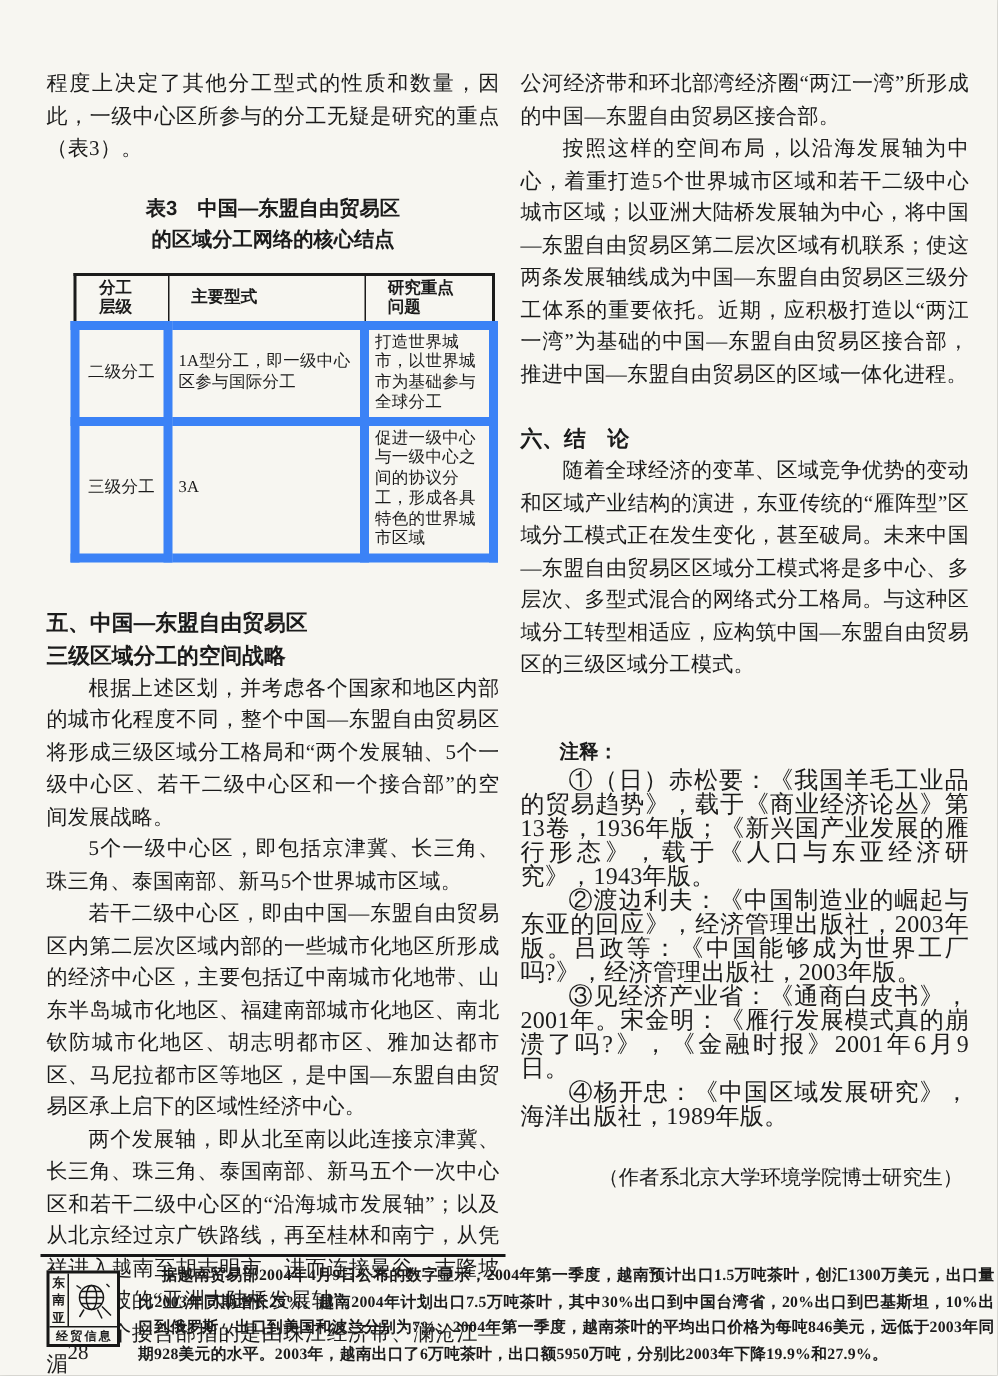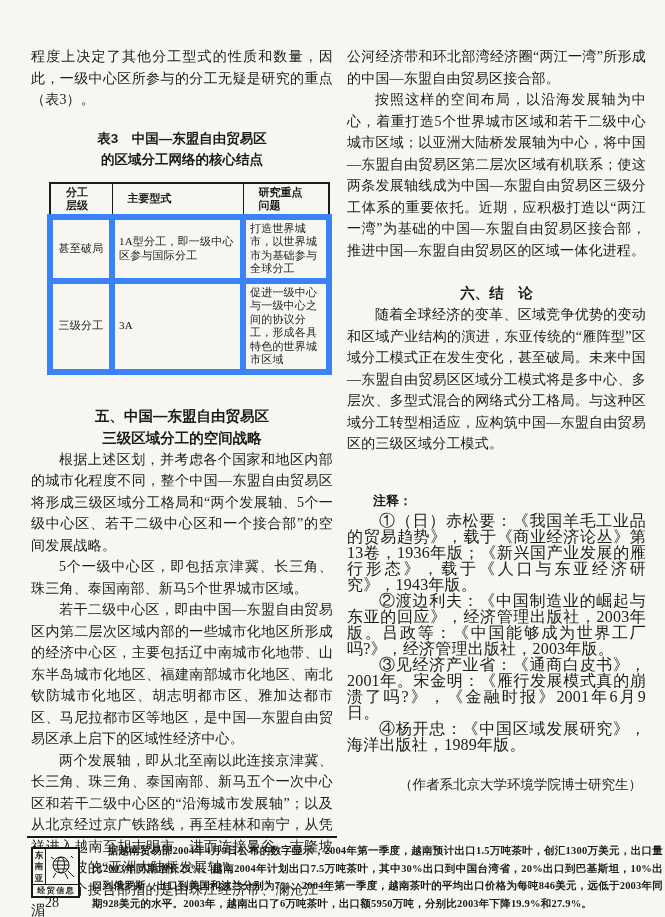--- a/index.html
+++ b/index.html
@@ -38,21 +38,21 @@
   }
   .t3 td{
     font-size:11px;line-height:13.5px;
     border:6px solid #3b82f6;padding:2px 4px;
     text-align:left;vertical-align:middle;letter-spacing:.2px;
   }
   .t3 td.c0{text-align:center;width:48px;}
   .t3 .c1{width:100px;}
 
   .sec-title{
-    text-align:center;font-weight:bold;
+    text-align:left;font-weight:bold;
     font-family:"Liberation Sans","DejaVu Sans",sans-serif;
     font-size:14.5px;line-height:22px;margin:0;
   }
   .mt-sec5{margin-top:30px;}
   .mt-sec6{margin-top:21px;}
   .mt-p1{margin-top:24px;}
 
   .notes{margin-top:36px;}
   .note-head{
     font-family:"Liberation Sans","DejaVu Sans",sans-serif;
@@ -114,21 +114,21 @@
     <table class="t3">
       <thead>
         <tr>
           <th class="c0">分工层级</th>
           <th class="c1">主要型式</th>
           <th>研究重点问题</th>
         </tr>
       </thead>
       <tbody>
         <tr>
-          <td class="c0">甚至破局</td>
+          <td class="c0">二级分工</td>
           <td class="c1">1A型分工，即一级中心区参与国际分工</td>
           <td>打造世界城市，以世界城市为基础参与全球分工</td>
         </tr>
         <tr>
           <td class="c0">三级分工</td>
           <td class="c1">3A</td>
           <td>促进一级中心与一级中心之间的协议分工，形成各具特色的世界城市区域</td>
         </tr>
       </tbody>
     </table>

